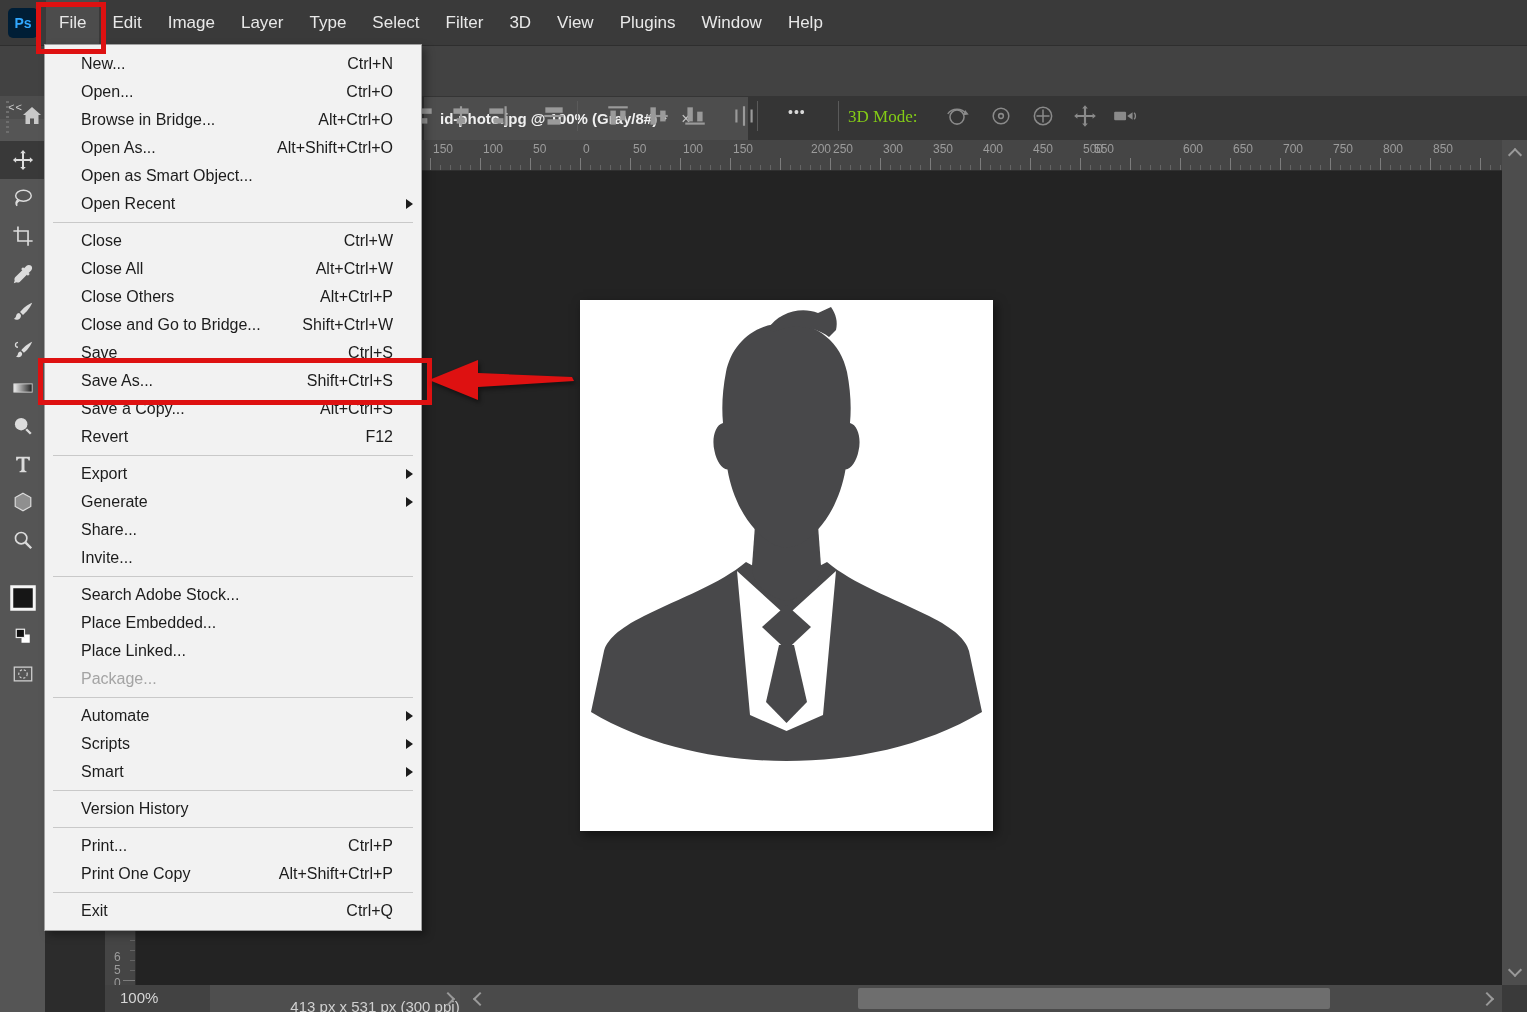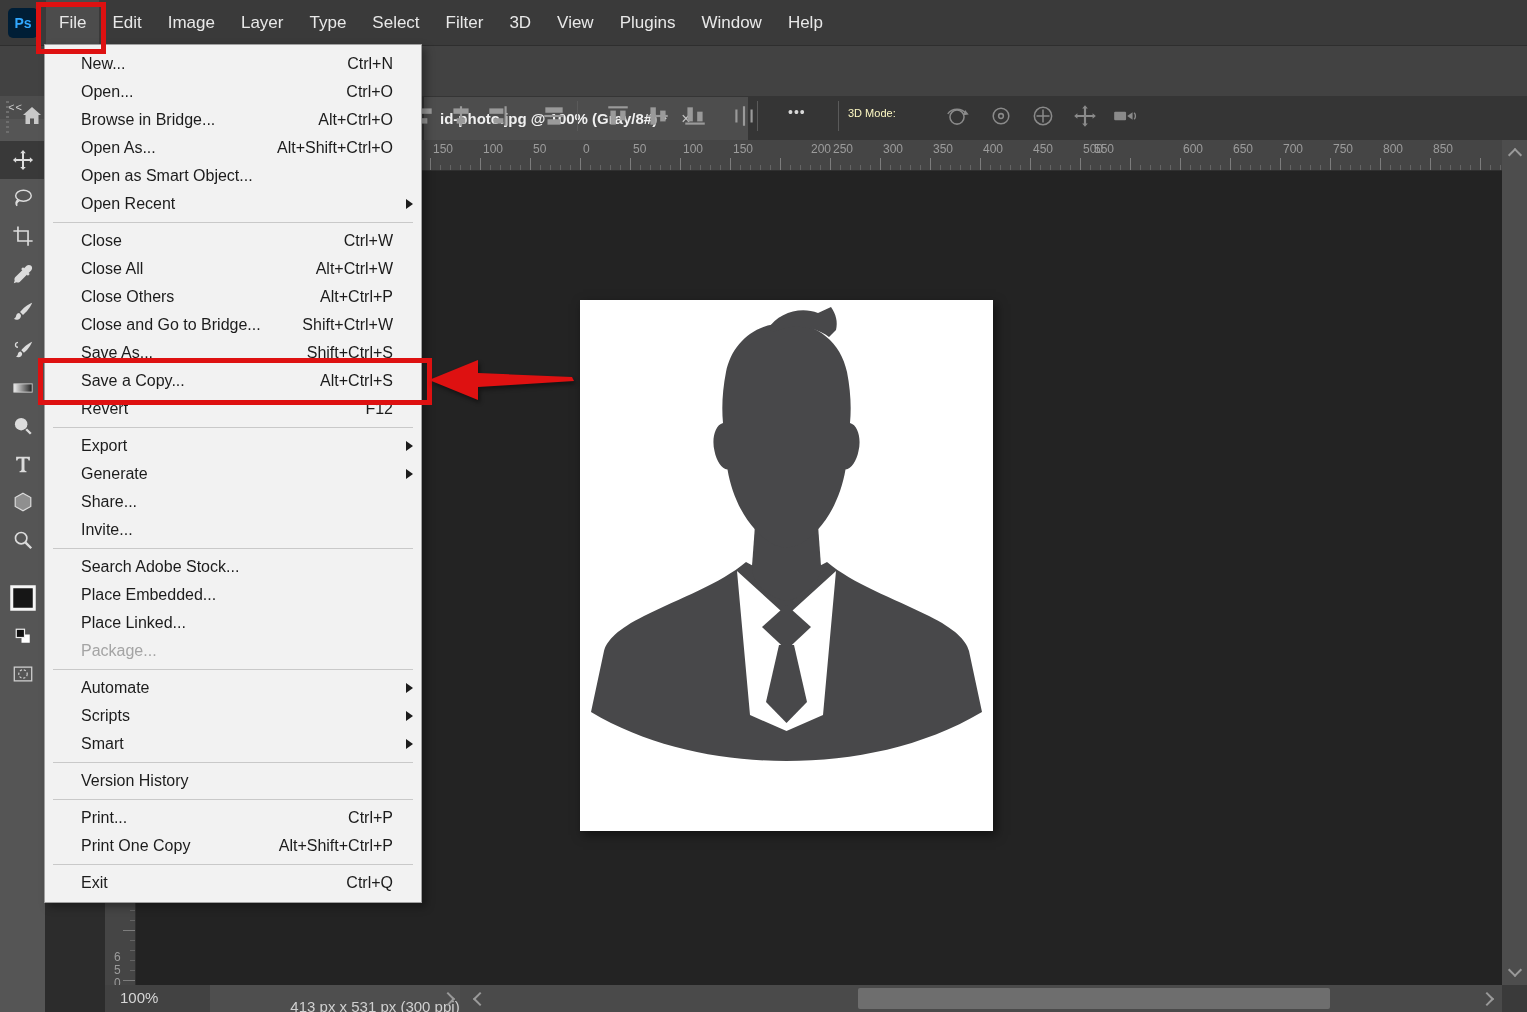--- a/index.html
+++ b/index.html
@@ -12,21 +12,21 @@
   #ps-logo{width:30px;height:30px;margin:0 8px 0 8px;background:#001e36;border-radius:5px;color:#31a8ff;
            font-weight:bold;font-size:14px;display:flex;align-items:center;justify-content:center;}
   .mb-item{padding:0 13px;height:45px;line-height:45px;color:#e8e8e8;font-size:17px;cursor:default;}
   .mb-item.active{background:#4c4c4c;}
 
   
   #optionsbar{left:0;top:45px;width:1527px;height:50px;background:#424242;border-top:1px solid #2e2e2e;z-index:10;}
   .opt-icon{position:absolute;top:57px;width:26px;height:26px;}
   .opt-icon svg{width:100%;height:100%;}
   .opt-divider{position:absolute;top:55px;width:1px;height:30px;background:#5a5a5a;}
-  #mode-label{position:absolute;left:848px;top:61px;color:#fef9c3;font-size:11px;}
+  #mode-label{position:absolute;left:848px;top:61px;color:#84cc16;font-size:17px;font-family:Liberation Serif, serif;}
   #ellipsis-btn{position:absolute;left:788px;top:58px;color:#d8d8d8;font-size:14px;letter-spacing:1px;}
   #grip-dots{position:absolute;left:6px;top:55px;width:3px;height:32px;
              background:repeating-linear-gradient(to bottom,#6e6e6e 0 2px,transparent 2px 5px);}
   #home-btn{position:absolute;left:20px;top:58px;width:24px;height:24px;}
 
   
   #left-gutter{left:45px;top:95px;width:60px;height:917px;background:#2c2c2c;}
   #toolbar{left:0;top:95px;width:45px;height:917px;background:#555;z-index:10;}
   #tb-header{height:24px;background:#4d4d4d;color:#cfcfcf;font-size:11px;line-height:24px;padding-left:8px;letter-spacing:1px;}
   #tools{margin-top:22px;display:flex;flex-direction:column;align-items:stretch;}
@@ -413,20 +413,24 @@
         <span class="mi-short">Alt+Ctrl+W</span>
       </div>
       <div class="menu-row">
         <span class="mi-label">Close Others</span>
         <span class="mi-short">Alt+Ctrl+P</span>
       </div>
       <div class="menu-row">
         <span class="mi-label">Close and Go to Bridge...</span>
         <span class="mi-short">Shift+Ctrl+W</span>
       </div>
+      <div class="menu-row">
+        <span class="mi-label">Save</span>
+        <span class="mi-short">Ctrl+S</span>
+      </div>
       <div class="menu-row highlighted">
         <span class="mi-label">Save As...</span>
         <span class="mi-short">Shift+Ctrl+S</span>
       </div>
       <div class="menu-row">
         <span class="mi-label">Save a Copy...</span>
         <span class="mi-short">Alt+Ctrl+S</span>
       </div>
       <div class="menu-row">
         <span class="mi-label">Revert</span>

